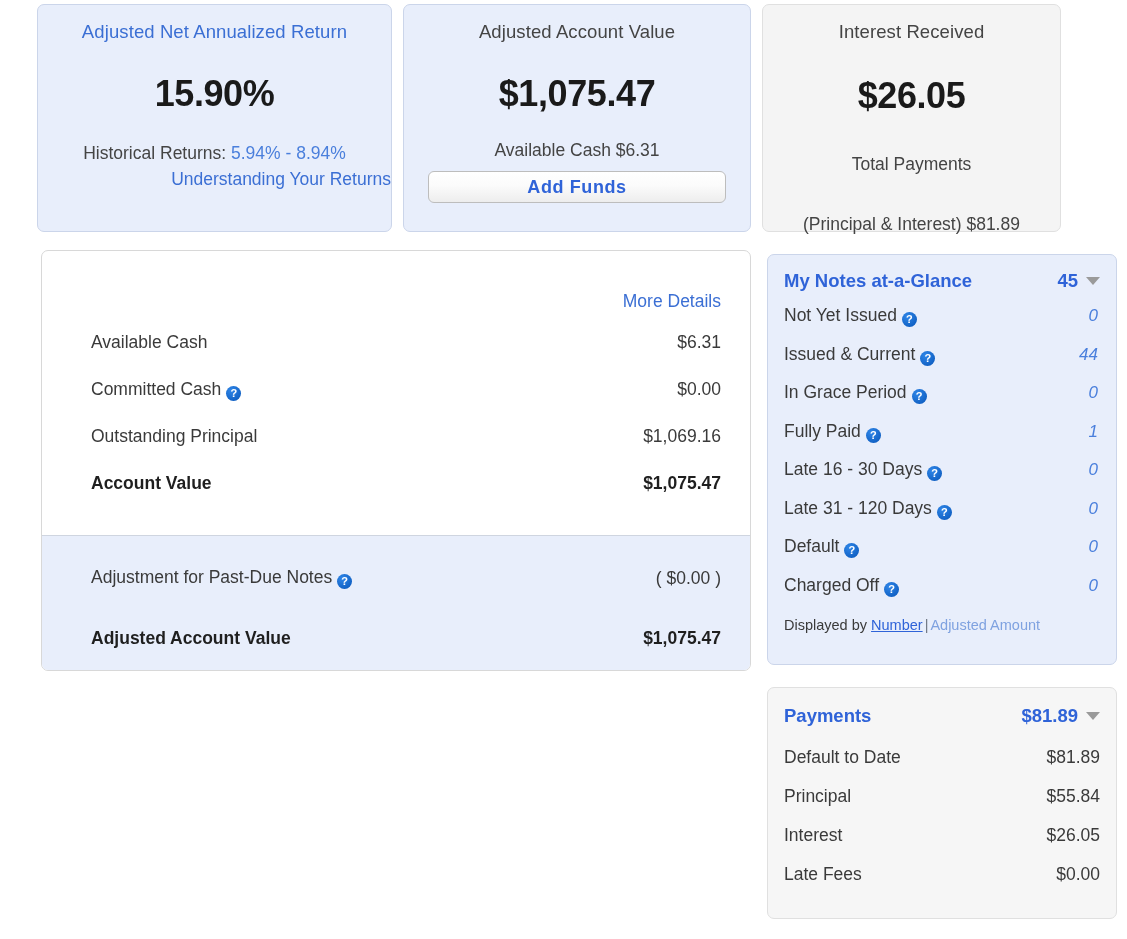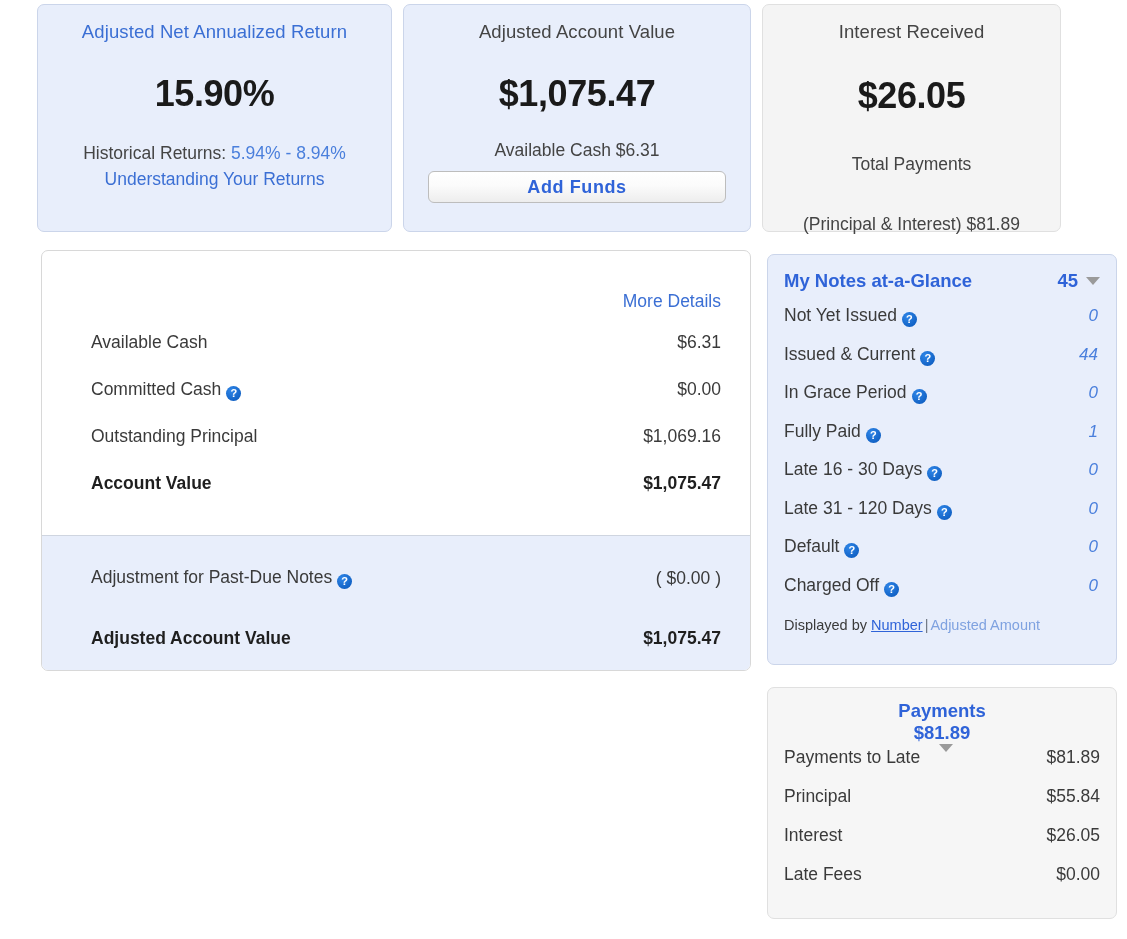--- a/index.html
+++ b/index.html
@@ -60,20 +60,21 @@
   #card-value  .sum-sub { margin-top: 23px; }
   #card-interest .sum-sub { margin-top: 35px; }
 
   .sum-sub .val { color: #4a7fdc; }
   .sub-link {
     display: block;
     font-size: 17.5px;
     color: #3b6fd4;
     line-height: 26px;
     cursor: pointer;
+    text-align: right;
   }
 
   .add-funds-btn {
     display: block;
     margin: 8px auto 0 auto;
     width: 298px;
     height: 32px;
     line-height: 30px;
     border: 1px solid #bdbdbd;
     border-radius: 6px;
@@ -215,21 +216,21 @@
     position: absolute;
     left: 767px;
     top: 687px;
     width: 350px;
     height: 232px;
     background: #f6f6f6;
     border: 1px solid #e0e0e0;
     border-radius: 7px;
     padding: 0 16px;
   }
-  #payments-panel .panel-head { padding-top: 12px; height: 44px; flex-direction: column; }
+  #payments-panel .panel-head { padding-top: 12px; height: 44px; }
   .pay-row {
     display: flex;
     align-items: center;
     font-size: 17.5px;
     color: #3a3a3a;
     height: 39px;
   }
   .pay-row .pr-lbl { flex: 1 1 auto; }
   .pay-row .pr-val { flex: 0 0 auto; }
   #pay-row-0 { margin-top: 6px; }
@@ -346,21 +347,21 @@
     </div>
   </div>
 
   <div id="payments-panel">
     <div class="panel-head">
       <span class="ph-title">Payments</span>
       <span class="ph-val">$81.89</span>
       <span class="caret-down"></span>
     </div>
     <div class="pay-row" id="pay-row-0">
-      <span class="pr-lbl">Payments to Late</span>
+      <span class="pr-lbl">Default to Date</span>
       <span class="pr-val">$81.89</span>
     </div>
     <div class="pay-row">
       <span class="pr-lbl">Principal</span>
       <span class="pr-val">$55.84</span>
     </div>
     <div class="pay-row">
       <span class="pr-lbl">Interest</span>
       <span class="pr-val">$26.05</span>
     </div>

